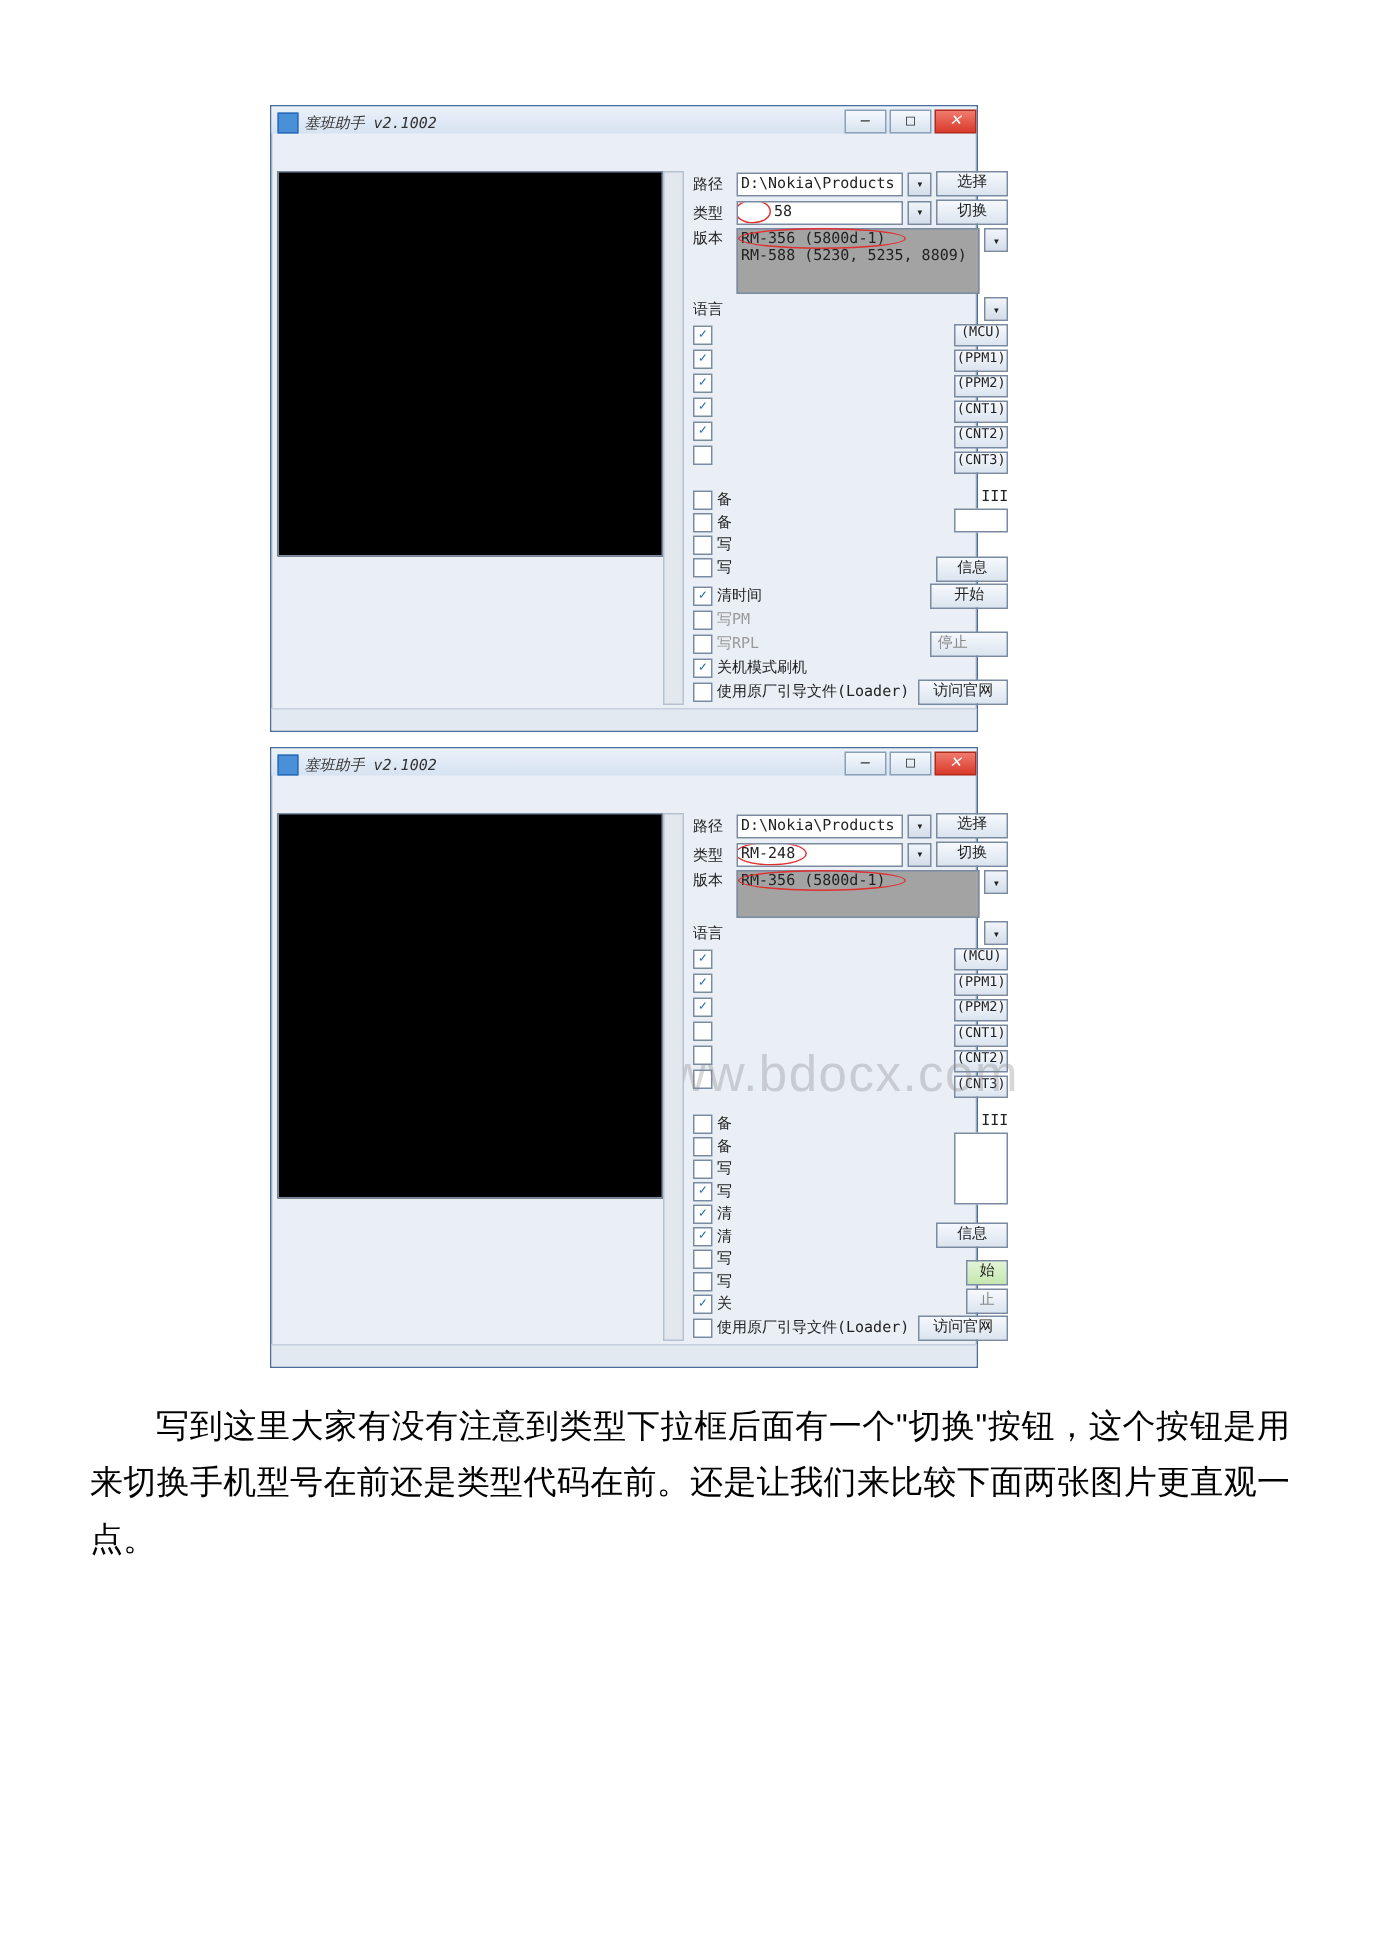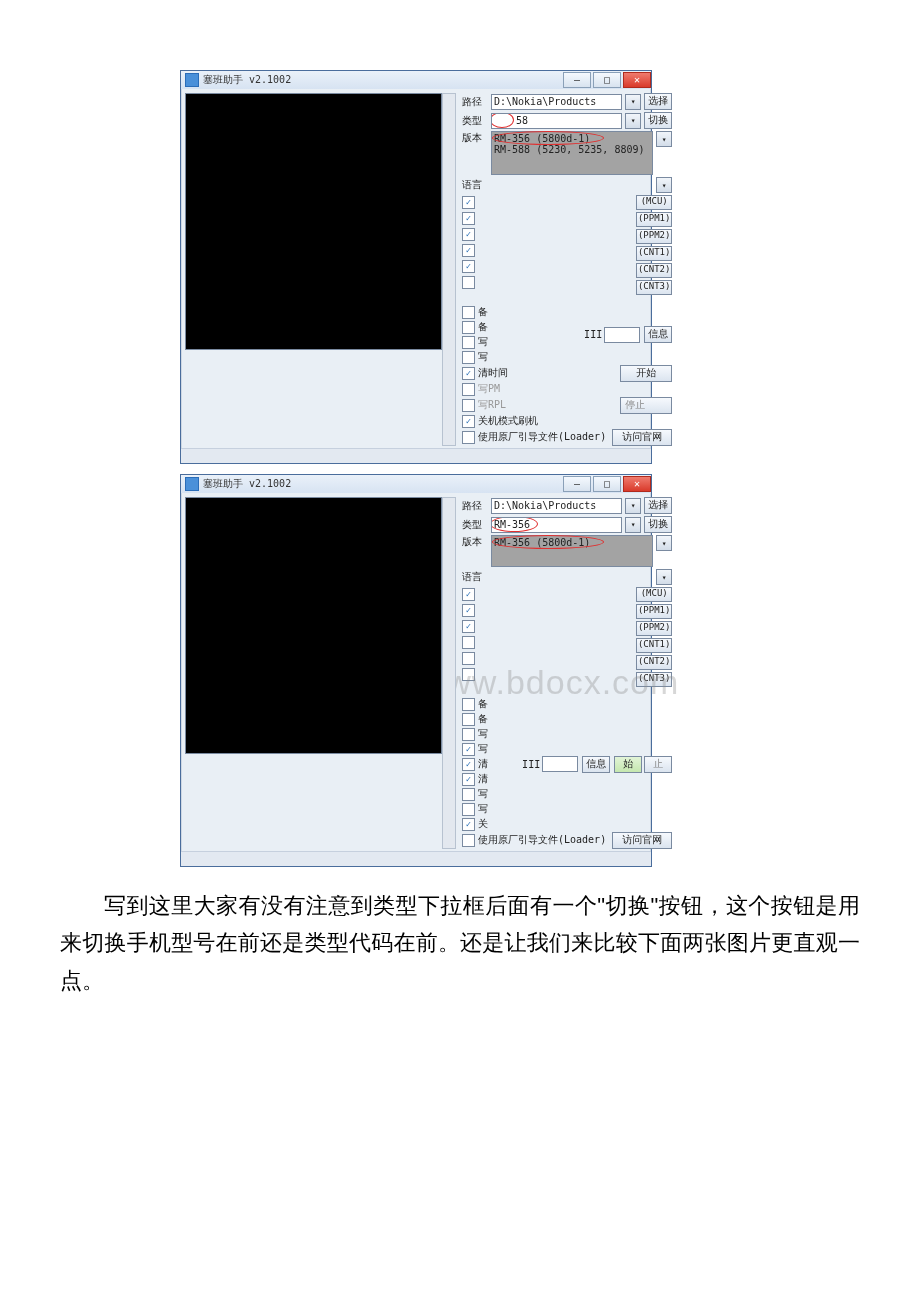--- a/index.html
+++ b/index.html
@@ -2,49 +2,49 @@
 <html><head>
 <meta charset="utf-8">
 <style>
   body { margin:0; background:#fff; font-family:"Microsoft YaHei","SimSun",sans-serif; color:#000; }
   .page { width:920px; margin:0 auto; padding:60px 0 400px 0; box-sizing:border-box; }
   .para { font-size:22px; line-height:1.7; margin:20px 60px 20px 60px; text-align:justify; }
   .indent { text-indent:2em; }
 
   .shot-wrap { margin:10px auto 10px 180px; }
   .window { width:470px; background:#e9eff5; border:1px solid #4a6d9c; box-shadow:0 0 0 1px #cfd8e3 inset; font-size:10px; font-family:"SimSun","NSimSun",monospace; color:#222; }
-  .titlebar { height:18px; background:linear-gradient(#eaf1f9,#d7e3f2); display:flex; align-items:center; padding:0 0 0 4px; }
+  .titlebar { height:18px; background:linear-gradient(#eaf1f9,#d7e3f2); display:flex; align-items:flex-end; padding:0 0 0 4px;font-style:italic; }
   .titlebar .ticon { width:12px; height:12px; background:#4a90d9; border:1px solid #2b6db8; margin-right:4px; }
   .titlebar .ttxt { flex:1 1 auto; color:#333; white-space:nowrap; overflow:hidden; }
   .winbtns { display:flex; }
   .winbtn { width:26px; height:14px; border:1px solid #8aa0b8; background:linear-gradient(#f5f9fe,#d8e3ef); margin-left:2px; display:flex; align-items:center; justify-content:center; font-size:10px; line-height:10px; color:#333; }
   .winbtn.close { background:linear-gradient(#ef7b6e,#d93a2b); border-color:#b02a1d; color:#fff; }
-  .winbody { display:flex; padding:4px; gap:4px; }
+  .winbody { display:flex; padding:4px; gap:4px;margin-top:21px; }
   .preview { width:255px; height:255px; background:#000; border:1px solid #7a8aa0; position:relative; }
   .preview-scroll { position:absolute; right:-14px; top:0; width:12px; height:100%; background:#e3e8ef; border:1px solid #b7c2d0; }
   .status { height:14px; background:#e3e9f1; border-top:1px solid #c6d0de; }
   .rightcol { flex:1 1 auto; display:flex; flex-direction:column; gap:2px; }
   .row { display:flex; align-items:center; gap:3px; min-height:16px; }
   .lbl { width:26px; white-space:nowrap; }
   .field { flex:1 1 auto; height:14px; border:1px solid #7a8aa0; background:#fff; padding:0 2px; line-height:14px; overflow:hidden; white-space:nowrap; }
   .ddbtn { width:14px; height:14px; border:1px solid #7a8aa0; background:linear-gradient(#f1f5fa,#d3dde9); display:flex; align-items:center; justify-content:center; font-size:8px; }
   .btn { height:15px; border:1px solid #7a8aa0; background:linear-gradient(#f6f9fd,#dbe4ef); padding:0 4px; line-height:13px; white-space:nowrap; }
-  .btn.sm { padding:0 3px; }
+  .btn.sm { padding:0 13px; }
   .btn.gray { color:#888; }
   .btn.green { background:linear-gradient(#e2f4d7,#c5e7af); }
   .listbox { border:1px solid #7a8aa0; background:#a3a3a3; height:40px; padding:1px 2px; line-height:11px; position:relative; }
   .circ { position:absolute; border:1px solid #e03030; border-radius:50%; pointer-events:none; }
   .chkrow { display:flex; align-items:center; gap:3px; height:14px; }
   .chk { width:11px; height:11px; border:1px solid #7a8aa0; background:#fff; display:flex; align-items:center; justify-content:center; font-size:9px; color:#2a6fb5; }
   .cklbl { white-space:nowrap; }
   .filebtns { display:flex; flex-direction:column; gap:2px; margin-left:auto; }
   .filebtn { width:34px; height:13px; border:1px solid #7a8aa0; background:linear-gradient(#f6f9fd,#dbe4ef); font-size:9px; line-height:11px; text-align:center; }
   .bottom-row { display:flex; gap:3px; }
   .leftchecks { display:flex; flex-direction:column; gap:1px; }
-  .rightside { display:flex; flex-direction:row; gap:2px; align-items:center; margin-left:auto; }
+  .rightside { display:flex; flex-direction:column; gap:2px; align-items:flex-end; margin-left:auto; }
   .wm { position:absolute; left:0; right:0; top:48%; text-align:center; font-size:34px; color:rgba(140,140,140,0.35); font-family:Arial,sans-serif; letter-spacing:1px; pointer-events:none; }
   .shot2 { position:relative; }
 </style>
 </head>
 <body>
 
 <div class="page">
 
   <div class="shot-wrap">
     <div class="window">
@@ -209,21 +209,21 @@
         <div class="rightcol" style="margin-left:16px;">
           <div class="row">
             <span class="lbl">路径</span>
             <div class="field">D:\Nokia\Products</div>
             <div class="ddbtn">▾</div>
             <div class="btn sm">选择</div>
           </div>
           <div class="row">
             <span class="lbl">类型</span>
             <div class="field" style="position:relative;">
-              <span>RM-356</span>
+              <span>RM-248</span>
               <span class="circ" style="left:-2px; top:-2px; width:46px; height:14px;"></span>
             </div>
             <div class="ddbtn">▾</div>
             <div class="btn sm">切换</div>
           </div>
           <div class="row" style="align-items:flex-start;">
             <span class="lbl">版本</span>
             <div class="listbox" style="flex:1; height:28px;">
               <div style="position:relative;">
                 <span>RM-356    (5800d-1)</span>

